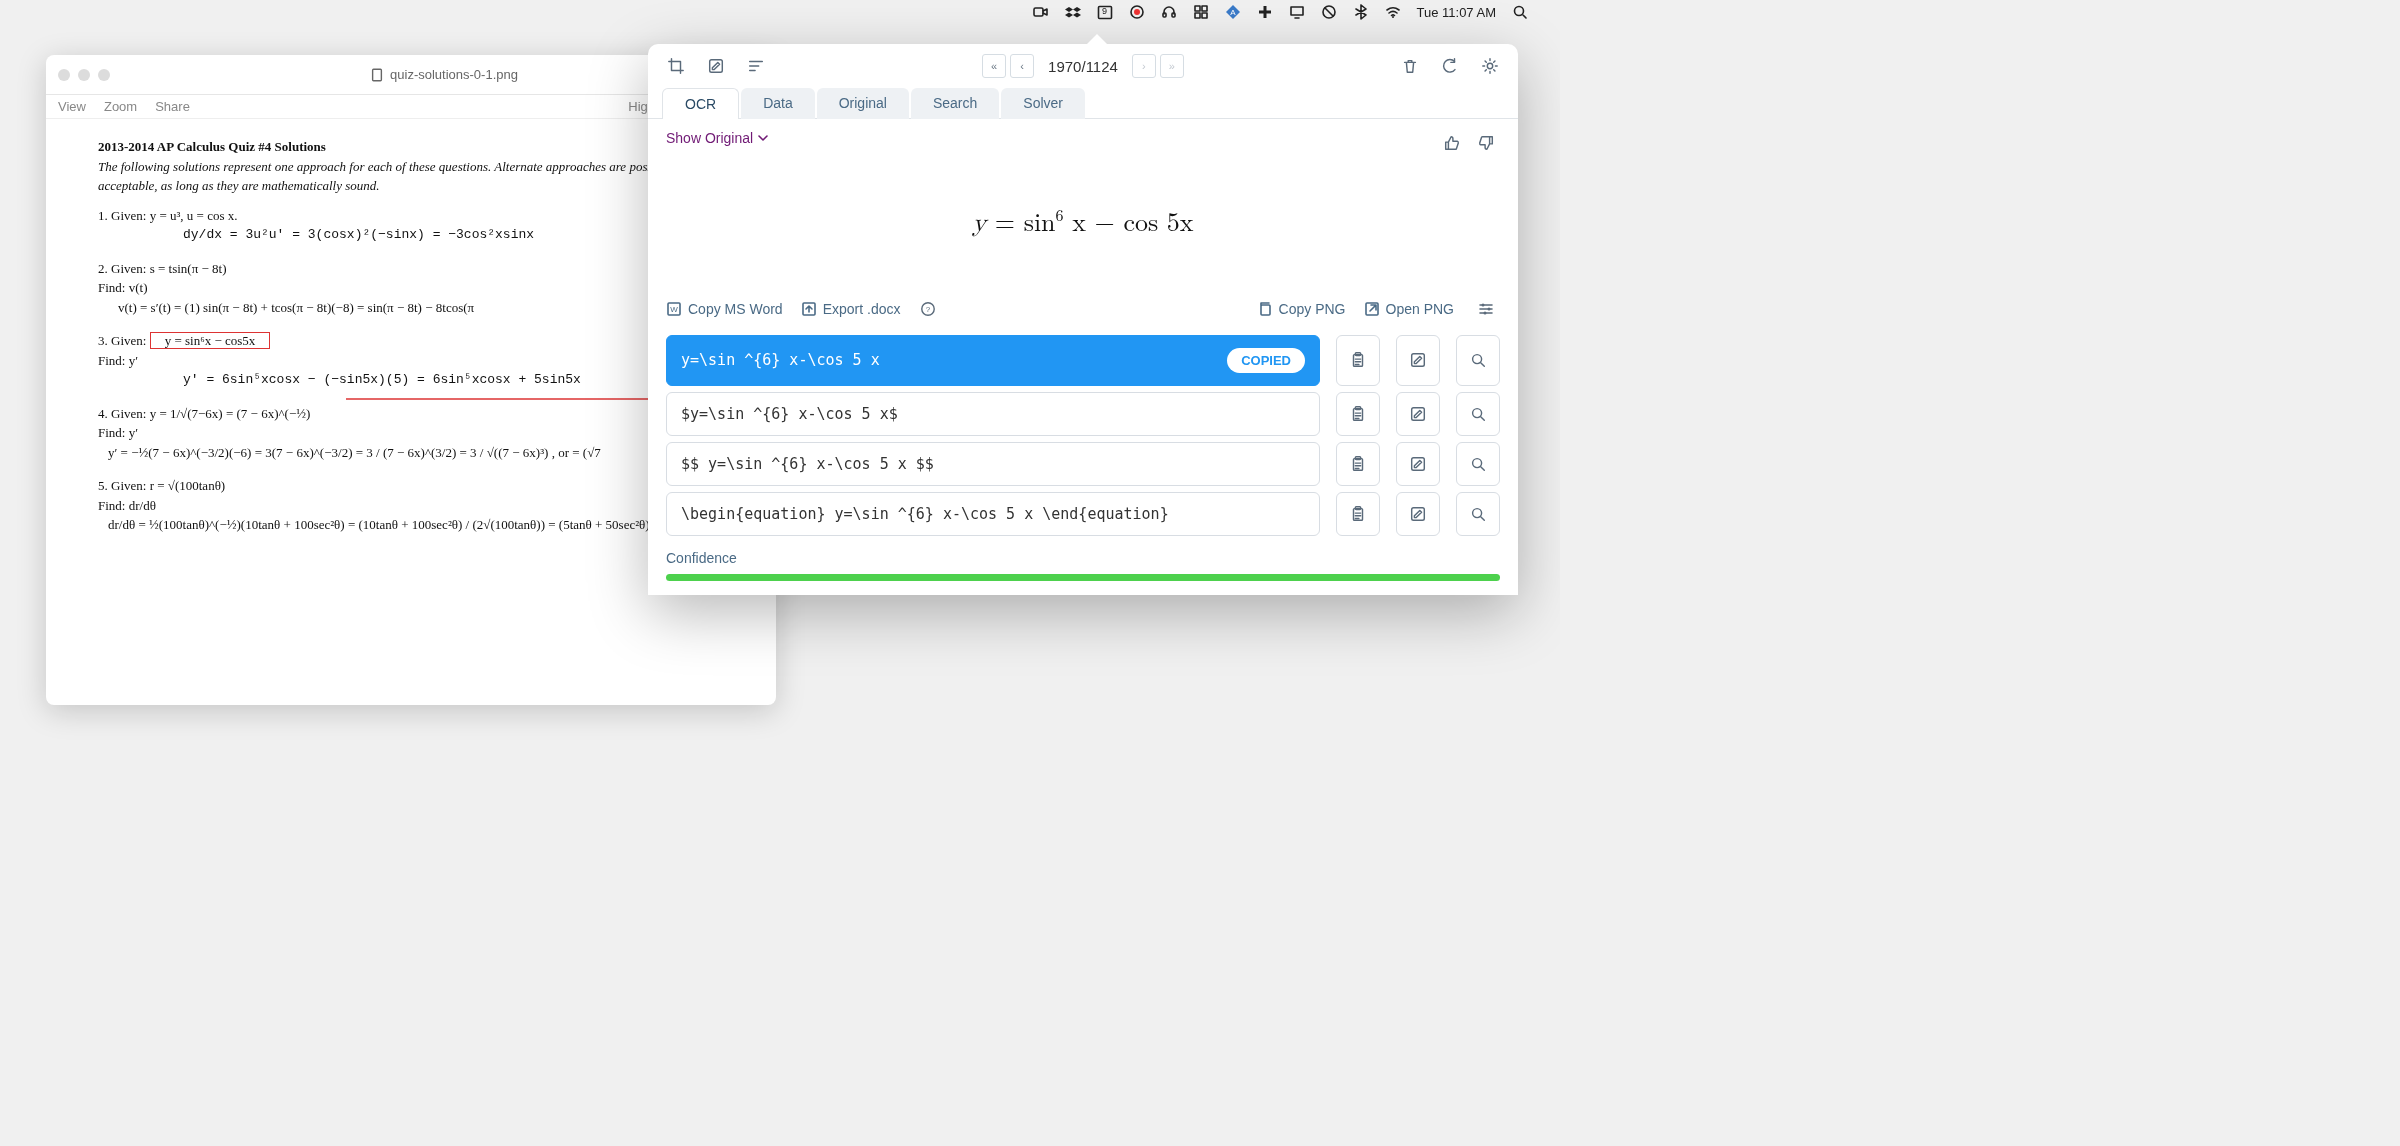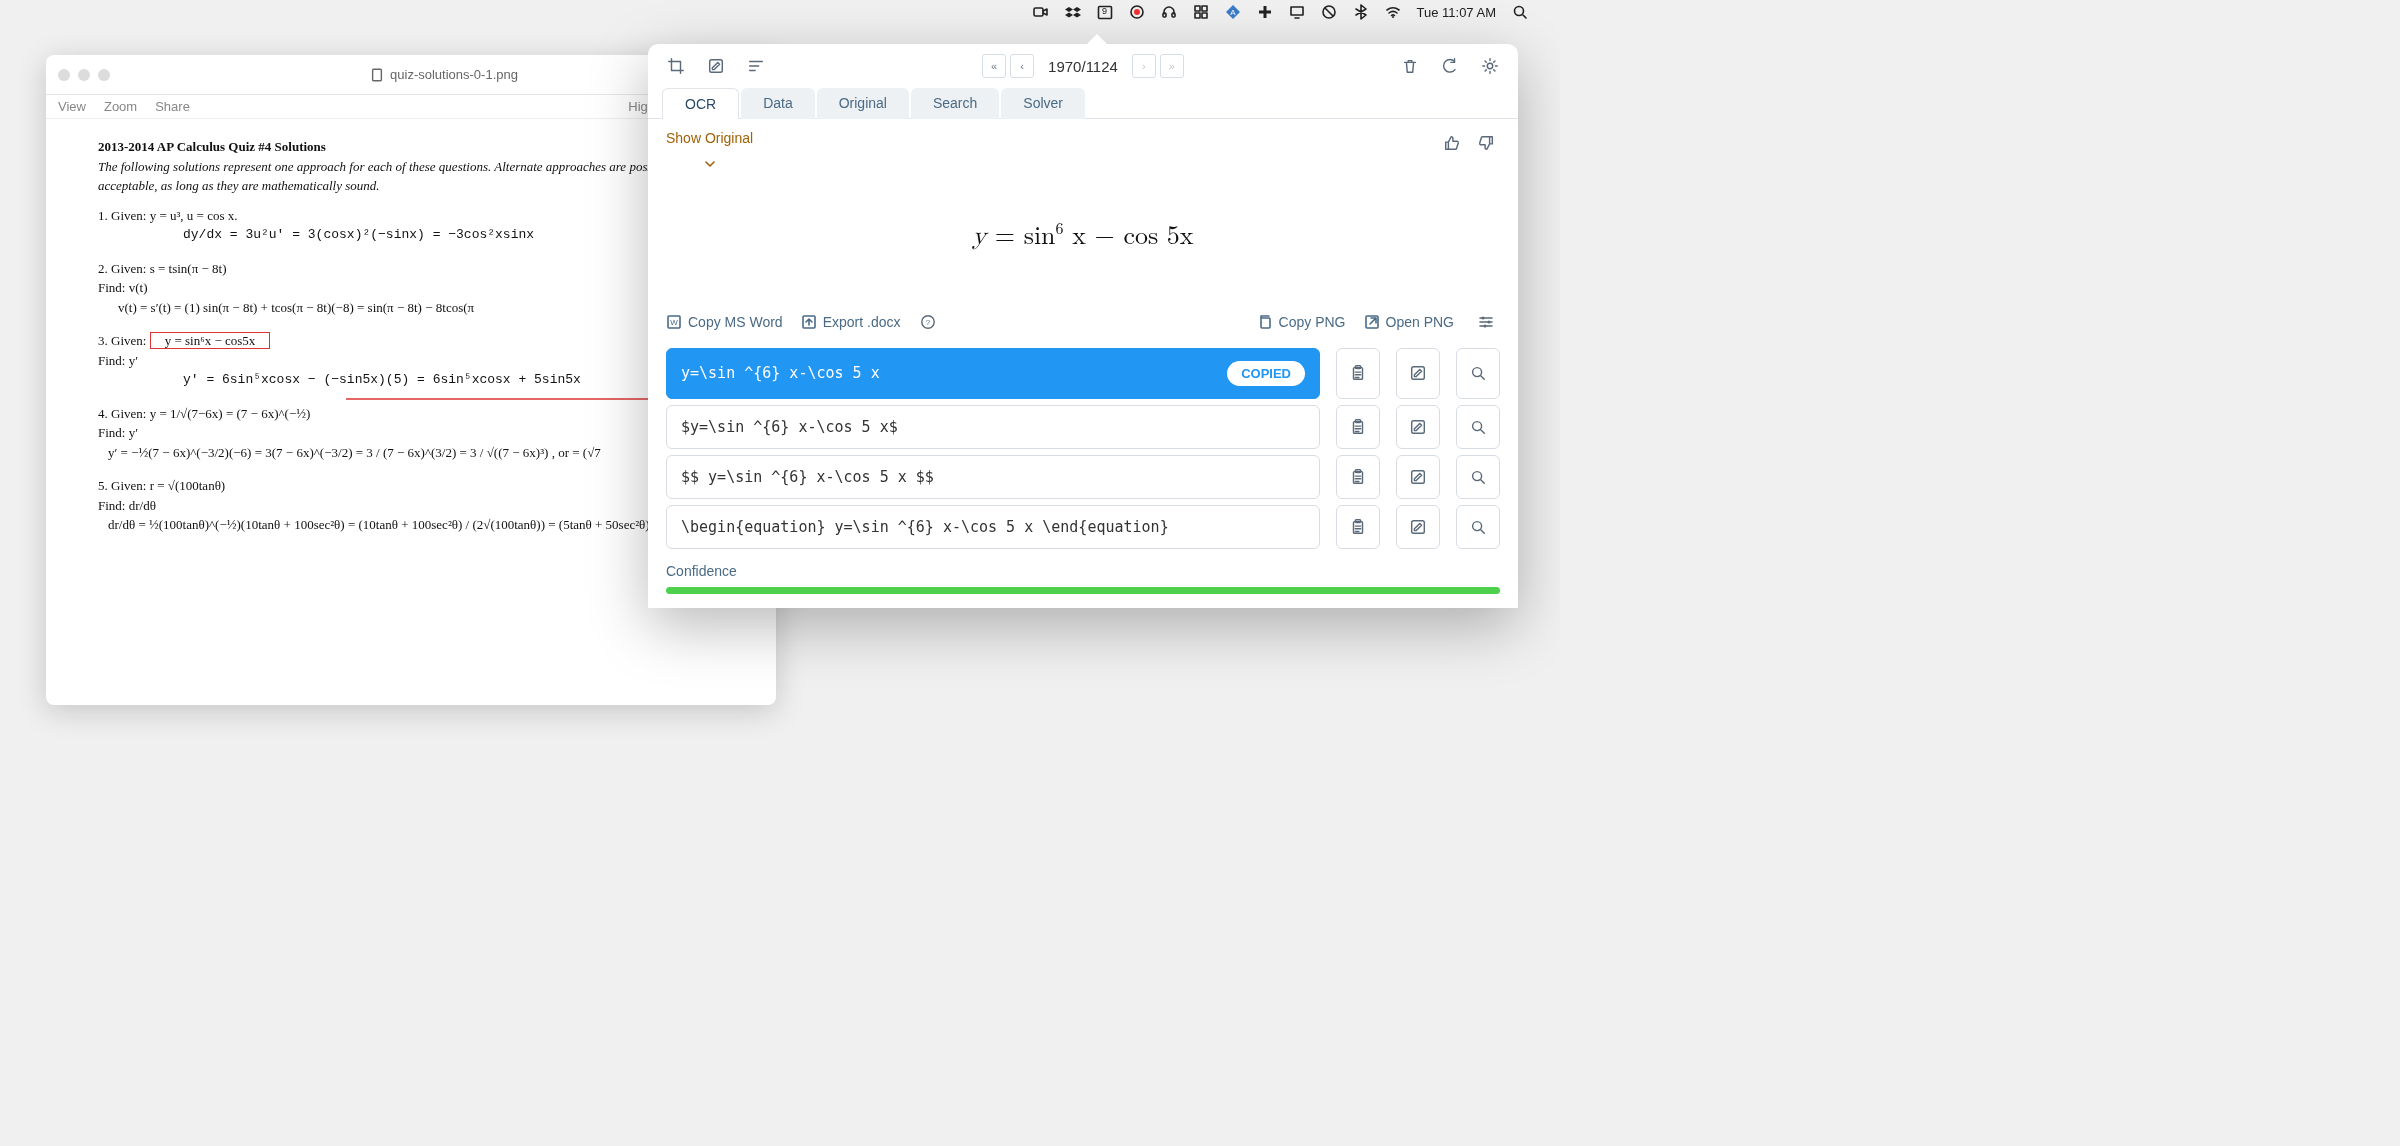--- a/index.html
+++ b/index.html
@@ -152,23 +152,23 @@
     color: #2a4a65;
   }
   .ocr-tab-wrap {
     background: #fff;
     border-top: 1px solid #e0e4e8;
     margin-top: -1px;
   }
 
   .ocr-body { padding: 10px 18px 14px; }
   .show-original {
-    color: #a16207;
+    color: #701a75;
     font-size: 14px;
-    display: inline-flex; align-items: center; gap: 12px; flex-direction: column;
+    display: inline-flex; align-items: center; gap: 4px;
   }
   .thumbs-row {
     display: flex; gap: 6px; float: right;
     color: #6a7886;
   }
   .rendered-eq {
     text-align: center;
     font-family: "Latin Modern Math", "STIXGeneral", Georgia, serif;
     font-style: italic;
     font-size: 26px;

